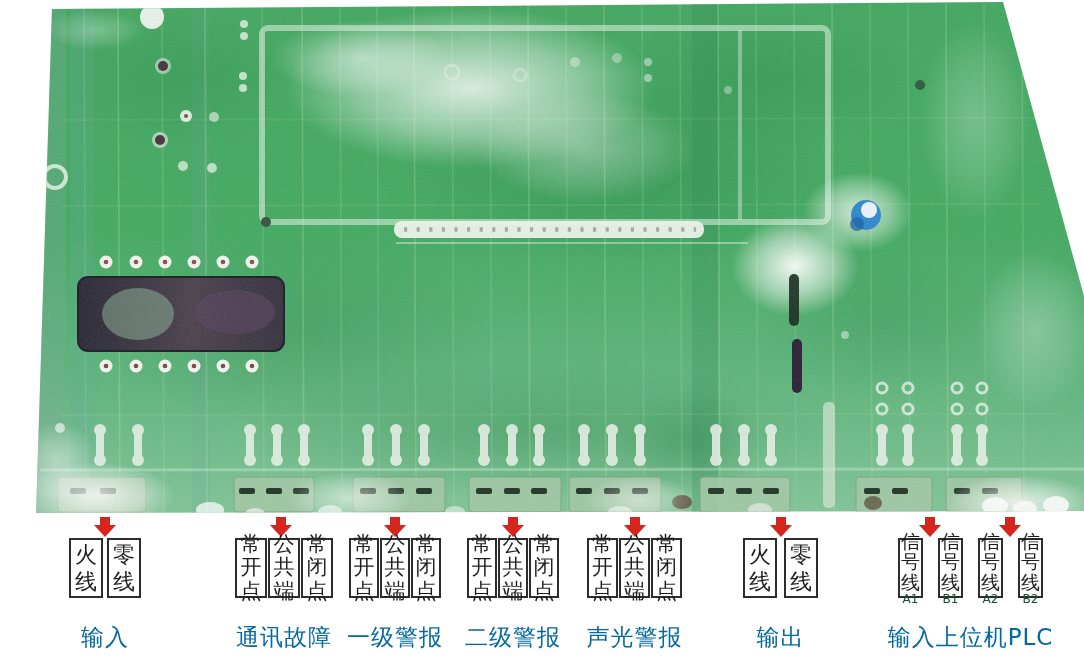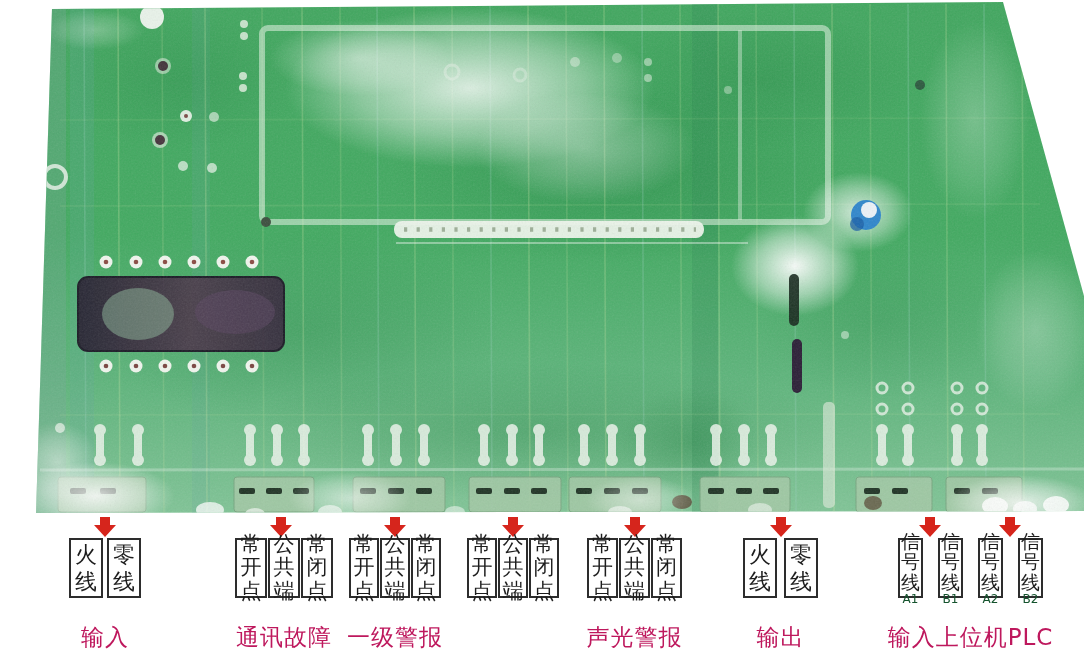--- a/index.html
+++ b/index.html
@@ -18,21 +18,21 @@
     padding:1px 0;
   }
   .vmain{
     display:block;width:1.08em;margin:0 auto;text-align:center;
     word-break:break-all;line-height:1.12;font-size:21px;color:#1d1d1d;
   }
   .sub{display:block;font-size:12px;line-height:1;margin-top:1px;color:#14532d;}
   .sub:empty{display:none;}
   .caption{
     position:absolute;top:106px;left:50%;transform:translateX(-50%);
-    white-space:nowrap;font-size:23px;font-weight:500;color:#be185d;letter-spacing:1px;
+    white-space:nowrap;font-size:23px;font-weight:500;color:#0369a1;letter-spacing:1px;
   }
   
   .g0{left:69px;width:72px;}   .g0 .boxes{gap:4px;} .g0 .tbox{width:34px;} .g0 .vmain{line-height:1.25;font-size:22px;}
   .g1{left:235px;width:98px;}  .g1 .boxes{gap:1px;} .g1 .tbox{width:32px;}
   .g2{left:349px;width:92px;}  .g2 .boxes{gap:1px;} .g2 .tbox{width:30px;}
   .g3{left:467px;width:92px;}  .g3 .boxes{gap:1px;} .g3 .tbox{width:30px;}
   .g4{left:587px;width:95px;}  .g4 .boxes{gap:1px;} .g4 .tbox{width:31px;}
   .g5{left:743px;width:75px;}  .g5 .boxes{gap:7px;} .g5 .tbox{width:34px;} .g5 .vmain{line-height:1.25;font-size:22px;}
   .g6{left:898px;width:145px;} .g6 .boxes{gap:15px;} .g6 .tbox{width:25px;} .g6 .vmain{font-size:19px;line-height:1.08;}
 </style>
@@ -423,20 +423,21 @@
         <div class="tbox">
             <span class="vmain">常开点</span>
           </div>
         <div class="tbox">
             <span class="vmain">公共端</span>
           </div>
         <div class="tbox">
             <span class="vmain">常闭点</span>
           </div>
       </div>
+      <div class="caption">二级警报</div>
     </div>
 
     <div class="tgroup g4">
       <svg class="arrow" style="left:36px" viewBox="0 0 24 20">
           <rect x="7" y="0" width="10" height="9"></rect>
           <polygon points="1,8 23,8 12,20"></polygon>
         </svg>
       <div class="boxes">
         <div class="tbox">
             <span class="vmain">常开点</span>

